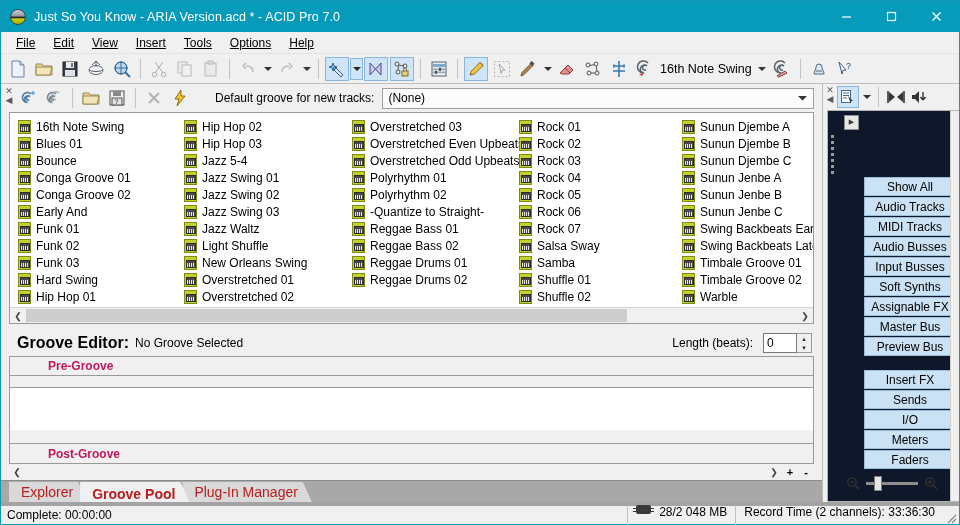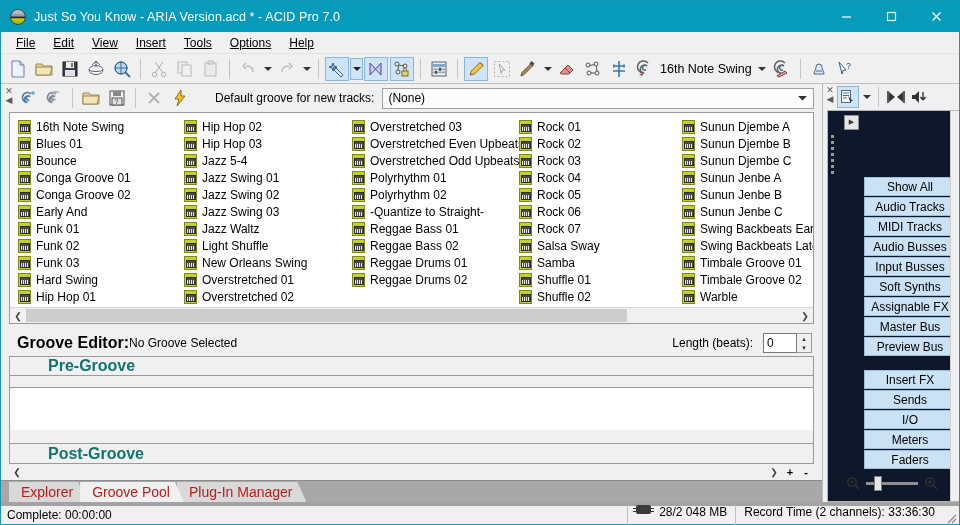--- a/index.html
+++ b/index.html
@@ -228,21 +228,21 @@
   }
 
   
   .ge-head {
     display: flex; align-items: center;
     height: 26px; flex: 0 0 26px;
     padding: 0 10px 0 16px;
     margin-top: 6px;
   }
   .ge-title { font-weight: bold; font-size: 16px; color: #000; }
-  .ge-sub { font-size: 12px; color: #000; }
+  .ge-sub { font-size: 12px; color: #000; margin-left: 6px; }
   .ge-spacer { flex: 1 1 auto; }
   .ge-len-label { font-size: 12px; color: #000; margin-right: 10px; }
   .ge-len-box {
     width: 34px; height: 20px;
     border: 1px solid #7a7a7a;
     background: #fff;
     font-size: 12px; color: #000;
     display: flex; align-items: center;
     padding-left: 3px;
   }
@@ -266,21 +266,21 @@
     flex: 1 1 auto;
     min-height: 0;
     display: flex; flex-direction: column;
   }
   .ge-row {
     border-bottom: 1px solid #9a9a9a;
     background: #f0f0f0;
     display: flex; align-items: center;
     padding-left: 38px;
     font-weight: bold;
-    font-size: 16px; color: #0f766e;
+    font-size: 12px; color: #be185d;
     height: 19px; flex: 0 0 19px;
   }
   .ge-band { background: #f0f0f0; height: 12px; flex: 0 0 12px; border-bottom: 1px solid #9a9a9a; }
   .ge-white { background: #fff; flex: 1 1 auto; }
   .ge-band2 { background: #f0f0f0; height: 14px; flex: 0 0 14px; border-bottom: 1px solid #9a9a9a;}
   .ge-row.last { border-bottom: none; }
 
   .ge-scroll {
     margin: 0 8px 0 8px;
     height: 16px; flex: 0 0 16px;
@@ -307,22 +307,23 @@
     display: flex; align-items: center;
     padding: 0 14px 0 12px;
     font-size: 14px; color: #b91c1c;
     background: #d9d9d9;
     margin-right: -7px;
     clip-path: polygon(0 0, calc(100% - 9px) 0, 100% 100%, 0 100%);
     position: relative;
   }
   .tab.active {
     background: #f0f0f0;
-    font-weight: normal;
+    font-weight: bold;
     z-index: 3;
+    align-items: flex-end;
   }
 
   
   .right-pane {
     width: 137px; flex: 0 0 137px;
     background: #f0f0f0;
     border-left: 1px solid #bdbdbd;
     display: flex; flex-direction: column;
     position: relative;
   }

